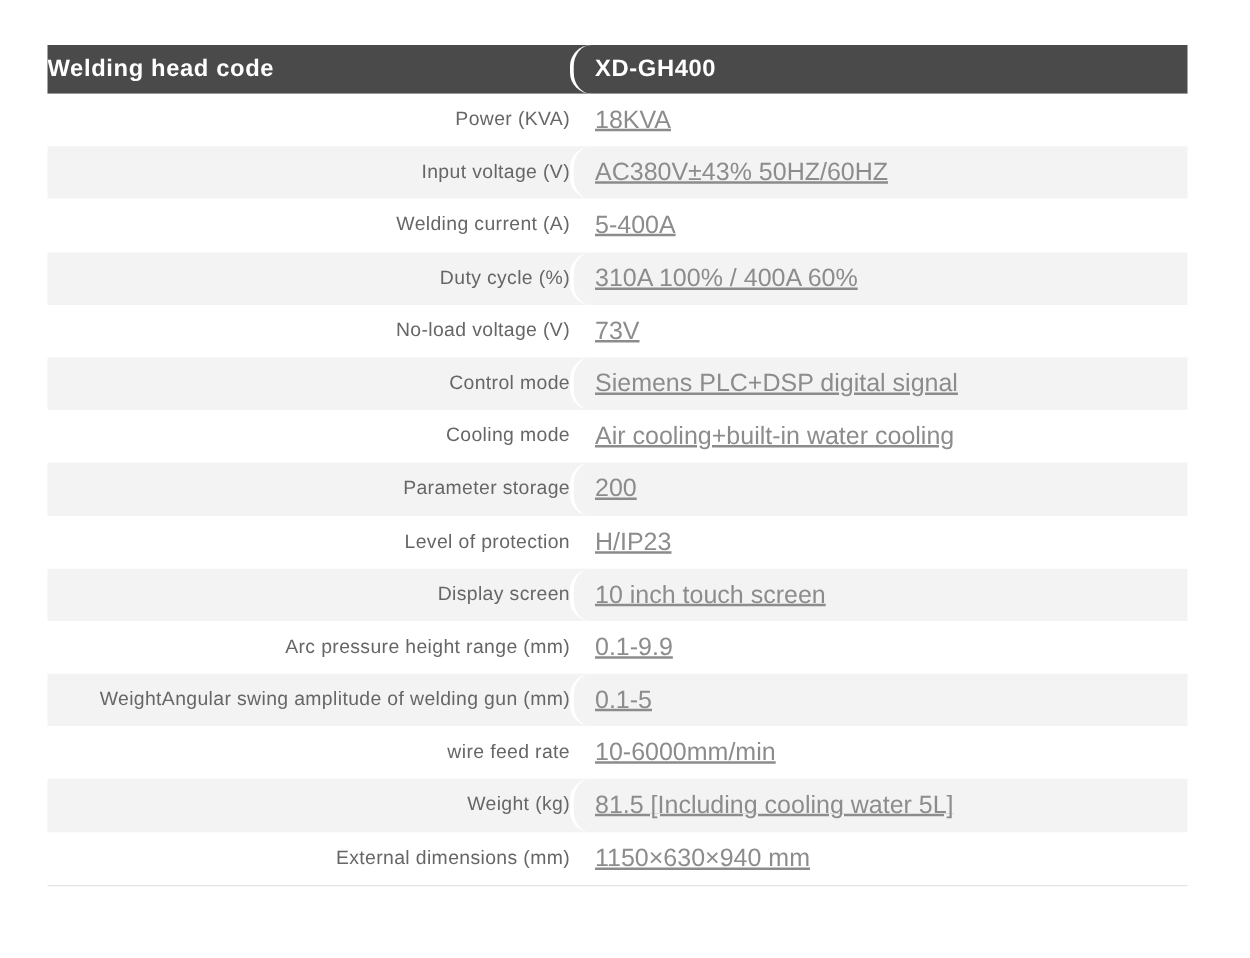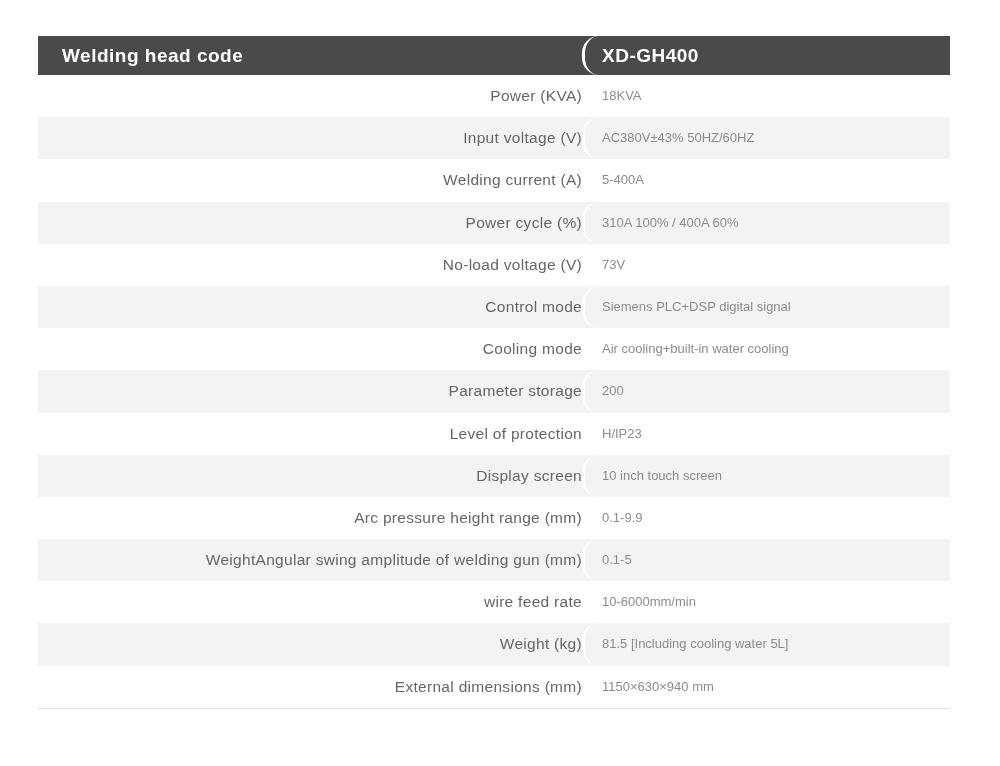--- a/index.html
+++ b/index.html
@@ -37,43 +37,43 @@
     height: 42.2px;
     background: #ffffff;
   }
   .row.alt {
     background: #f3f3f3;
   }
   .cell {
     box-sizing: border-box;
   }
   .cell.label {
-    width: 544px;
-    padding-left: 24px;
+    width: 418px;
     flex: none;
   }
   .cell.value {
     flex: 1;
     padding-left: 17px;
     border-left: 3px solid #ffffff;
     border-radius: 17px;
   }
   .row .cell.label {
     color: #666666;
     font-size: 15.5px;
     line-height: 42.2px;
     letter-spacing: 0.3px;
     white-space: nowrap;
     text-align: right;
   }
   .row .cell.value {
     color: #8c8c8c;
-    font-size: 13px;
+    font-size: 20px;
     line-height: 42.2px;
     white-space: nowrap;
+    text-decoration: underline;
   }
 </style>
 </head>
 <body>
 
 <div class="spec-table">
   <div class="header-row">
     <div class="cell label">Welding head code</div>
     <div class="cell value">XD-GH400</div>
   </div>
@@ -84,21 +84,21 @@
   </div>
   <div class="row alt">
     <div class="cell label">Input voltage  (V)</div>
     <div class="cell value">AC380V±43% 50HZ/60HZ</div>
   </div>
   <div class="row">
     <div class="cell label">Welding current  (A)</div>
     <div class="cell value">5-400A</div>
   </div>
   <div class="row alt">
-    <div class="cell label">Power cycle (%)</div>
+    <div class="cell label">Duty cycle (%)</div>
     <div class="cell value">310A 100% / 400A 60%</div>
   </div>
   <div class="row">
     <div class="cell label">No-load voltage (V)</div>
     <div class="cell value">73V</div>
   </div>
   <div class="row alt">
     <div class="cell label">Control mode</div>
     <div class="cell value">Siemens PLC+DSP digital signal</div>
   </div>

